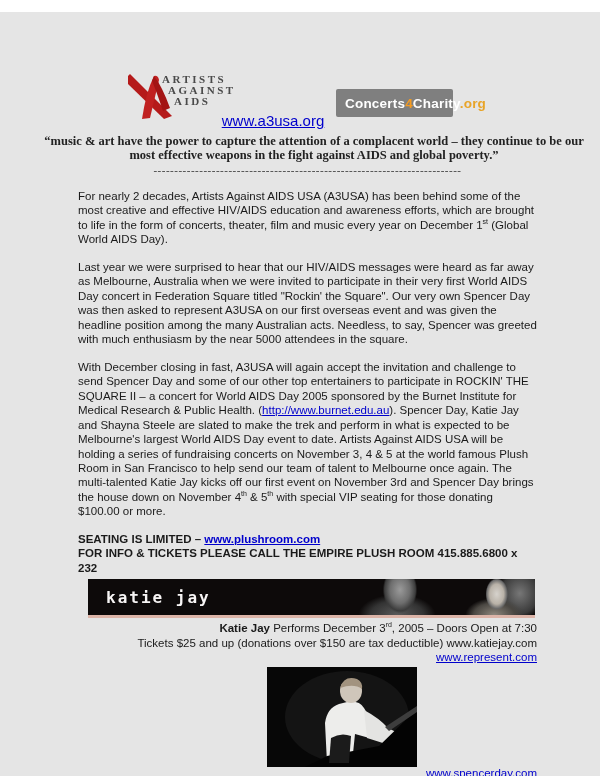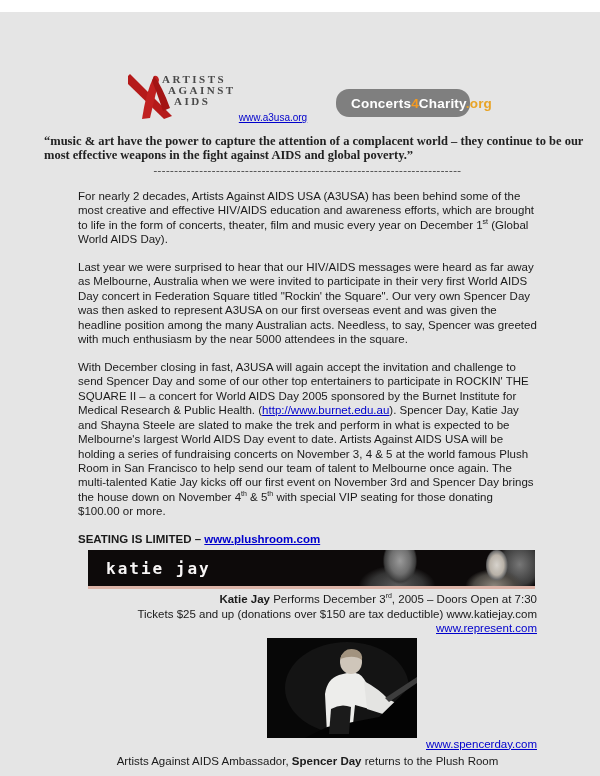--- a/index.html
+++ b/index.html
@@ -19,31 +19,31 @@
 
   
   .logo-row{position:relative;height:58px;}
   .a3-logo{position:absolute;left:50px;top:0;width:120px;height:48px;}
   .a3-ribbon{position:absolute;left:0;top:0;width:52px;height:48px;}
   .a3-text{position:absolute;left:34px;top:2px;
     font-family:"Liberation Serif","DejaVu Serif",serif;
     font-size:11px;letter-spacing:2.5px;color:#4a4a4a;font-weight:bold;line-height:11px;}
   .a3-text .l2{margin-left:6px;}
   .a3-text .l3{margin-left:12px;}
-  .a3-link-line{position:absolute;left:0;top:40px;width:390px;text-align:center;font-size:10px;}
-  .c4c-logo{position:absolute;left:258px;top:17px;width:134px;height:28px;
-    background:#7f7f7f;border-radius:13px;display:flex;align-items:center;padding-left:11px;box-sizing:border-box;}
+  .a3-link-line{position:absolute;left:0;top:40px;width:390px;text-align:center;font-size:15px;}
+  .c4c-logo{position:absolute;left:258px;top:17px;width:117px;height:28px;
+    background:#7f7f7f;border-radius:2px;display:flex;align-items:center;padding-left:5px;box-sizing:border-box;}
   .c4c-text{font-size:13.5px;font-weight:600;color:#ffffff;letter-spacing:0.2px;margin-left:4px;white-space:nowrap;}
   .c4c-4{color:#f49a20;}
   .c4c-org{color:#e8a428;}
 
   
   .quote{margin:4px auto 0 auto;width:540px;margin-left:-34px;
     font-family:"Liberation Serif","DejaVu Serif",serif;
-    font-size:12.5px;font-weight:bold;color:#222;text-align:left;line-height:1.15;}
+    font-size:12.5px;font-weight:bold;color:#222;text-align:center;line-height:1.15;}
   .divider{text-align:center;color:#333;font-family:"Liberation Serif",serif;
     font-size:11px;letter-spacing:0.5px;margin-top:1px;white-space:nowrap;overflow:hidden;}
 
   
   .para{margin-top:13px;line-height:1.26;text-align:left;}
   .para:first-of-type{margin-top:7px;}
 
   
   .tix{margin-top:13px;text-align:left;font-weight:bold;line-height:1.25;}
 
@@ -108,20 +108,21 @@
     <div class="divider">--------------------------------------------------------------------------</div>
 
     <div class="para"><span>For nearly 2 decades, Artists Against AIDS USA (A3USA) has been behind some of the most creative and effective HIV/AIDS education and awareness efforts, which are brought to life in the form of concerts, theater, film and music every year on December 1</span><sup>st</sup><span> (Global World AIDS Day).</span></div>
 
     <div class="para">Last year we were surprised to hear that our HIV/AIDS messages were heard as far away as Melbourne, Australia when we were invited to participate in their very first World AIDS Day concert in Federation Square titled "Rockin' the Square".  Our very own Spencer Day was then asked to represent A3USA on our first overseas event and was given the headline position among the many Australian acts.  Needless, to say, Spencer was greeted with much enthusiasm by the near 5000 attendees in the square.</div>
 
     <div class="para"><span>With December closing in fast, A3USA will again accept the invitation and challenge to send Spencer Day and some of our other top entertainers to participate in ROCKIN' THE SQUARE II – a concert for World AIDS Day 2005 sponsored by the Burnet Institute for Medical Research &amp; Public Health. (</span><span class="link">http://www.burnet.edu.au</span><span>).  Spencer Day, Katie Jay and Shayna Steele are slated to make the trek and perform in what is expected to be Melbourne's largest World AIDS Day event to date.  Artists Against AIDS USA will be holding a series of fundraising concerts on November 3, 4 &amp; 5 at the world famous Plush Room in San Francisco to help send our team of talent to Melbourne once again. The multi-talented Katie Jay kicks off our first event on November 3rd and Spencer Day brings the house down on November 4</span><sup>th</sup><span> &amp; 5</span><sup>th</sup><span> with special VIP seating for those donating $100.00 or more.</span></div>
 
     <div class="tix">
       <div><span>SEATING IS LIMITED – </span><span class="link">www.plushroom.com</span></div>
+      <div>FOR INFO &amp; TICKETS PLEASE CALL THE EMPIRE PLUSH ROOM 415.885.6800 x 232</div>
     </div>
 
     <div class="kbanner">
       <div class="kphoto1"></div>
       <div class="kphoto2"></div>
       <div class="kbanner-name">katie jay</div>
     </div>
 
     <div class="kline first"><b>Katie Jay</b><span> Performs December 3</span><sup>rd</sup><span>, 2005 – Doors Open at 7:30</span></div>
     <div class="kline">Tickets $25 and up (donations over $150 are tax deductible) www.katiejay.com</div>

